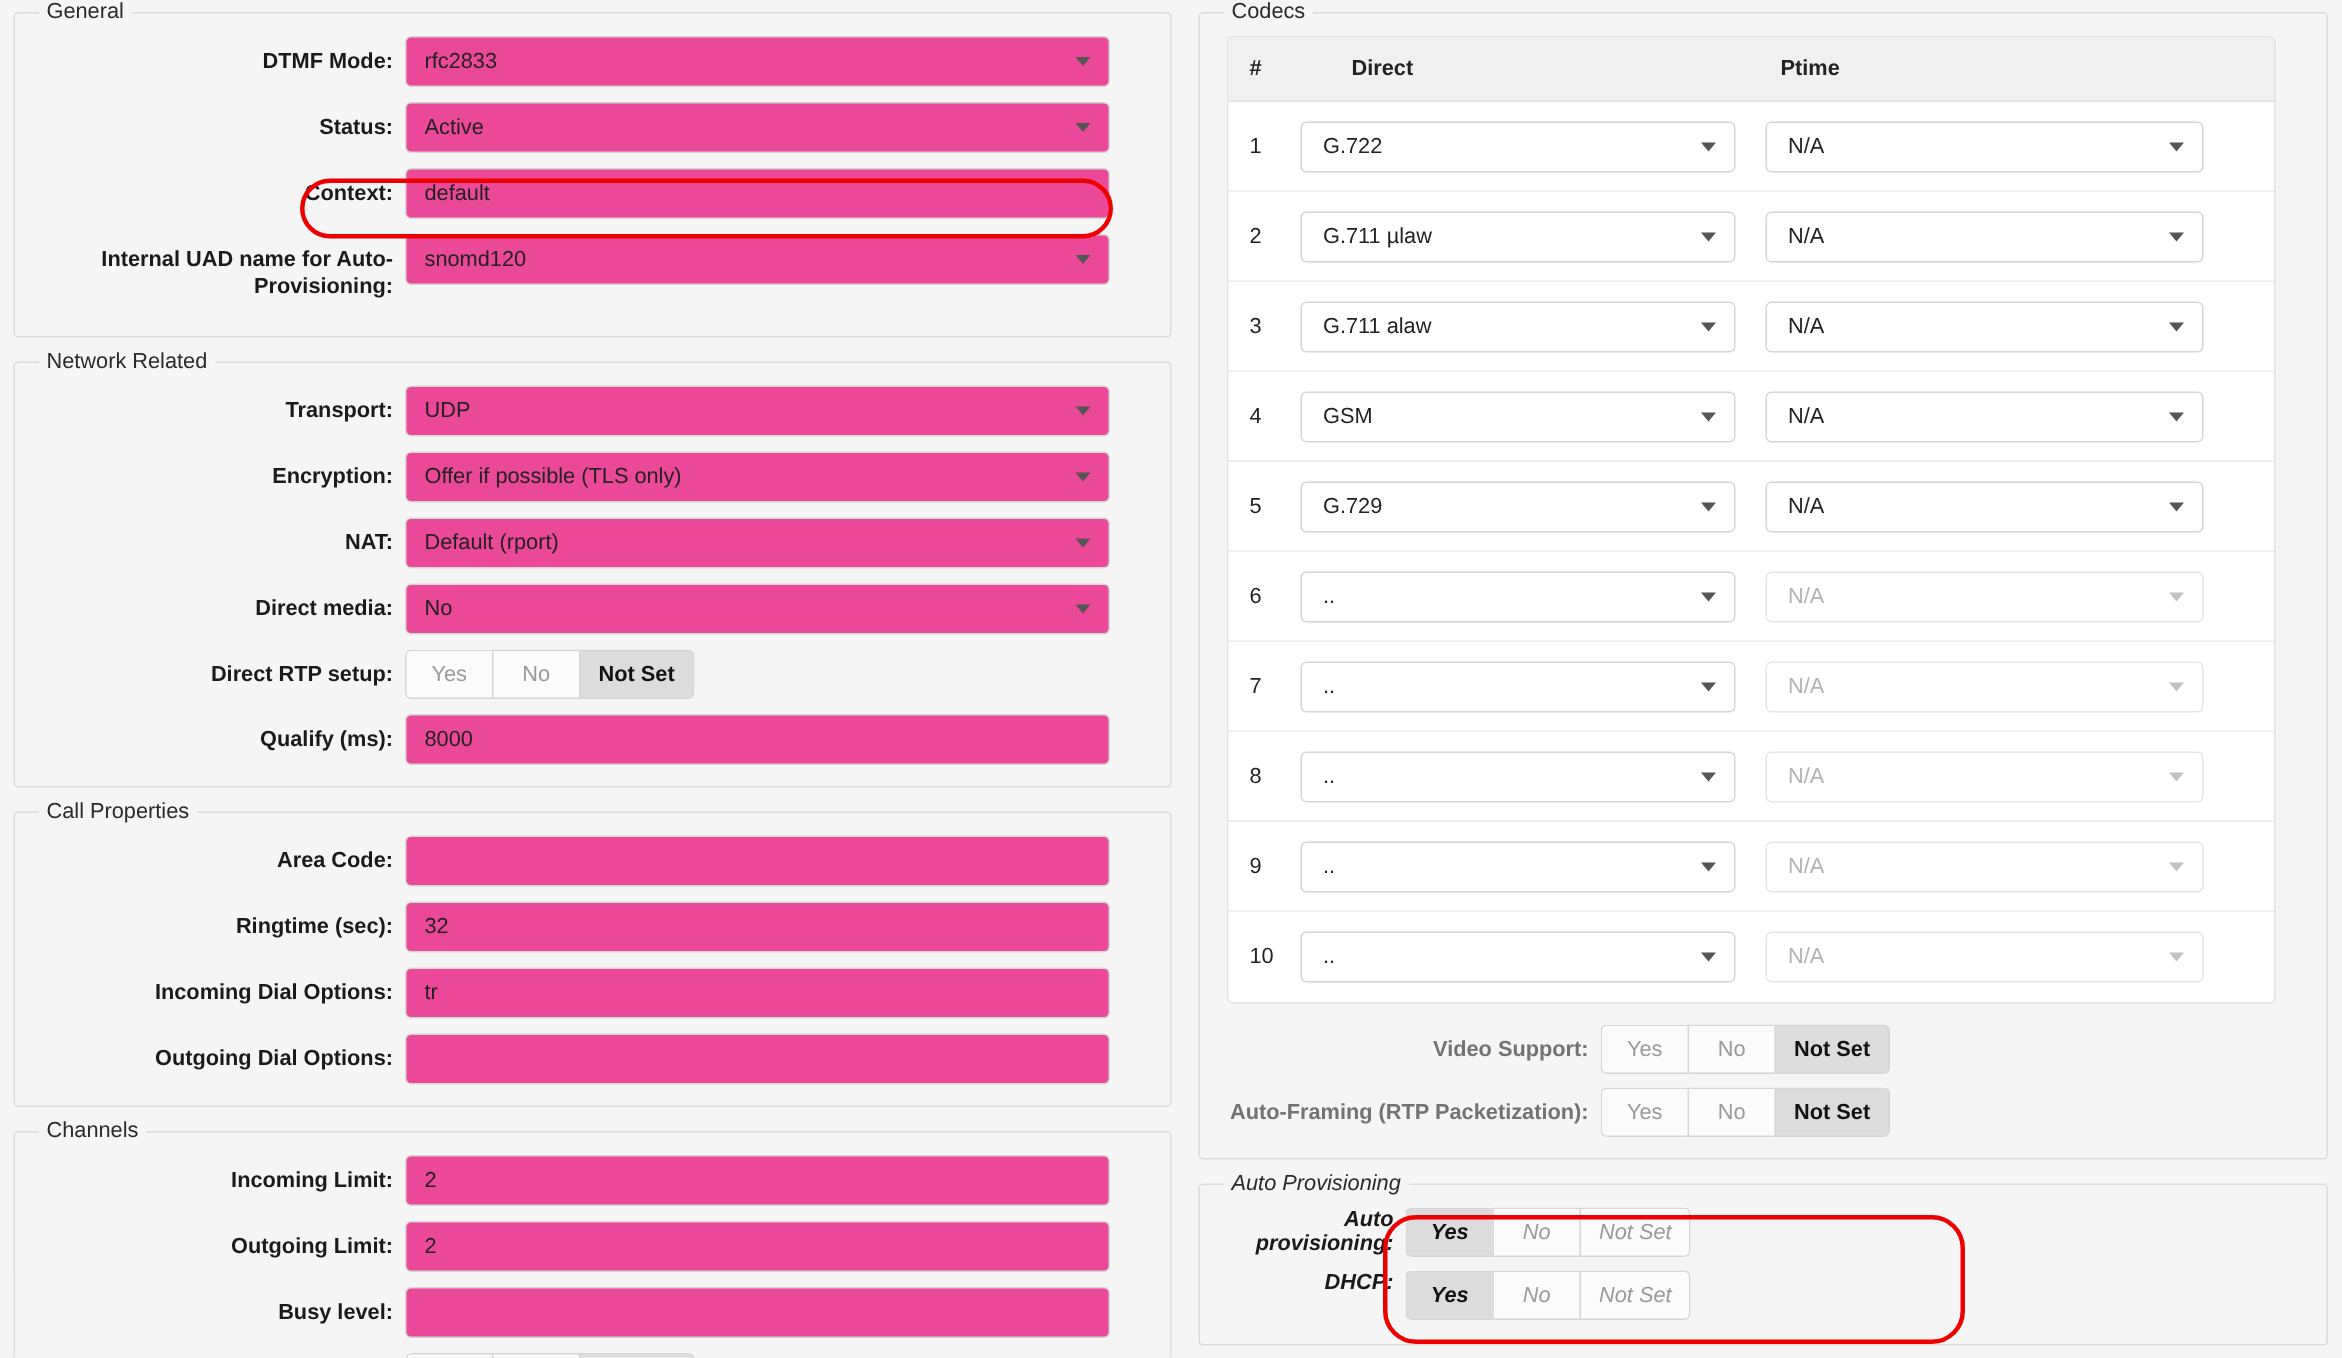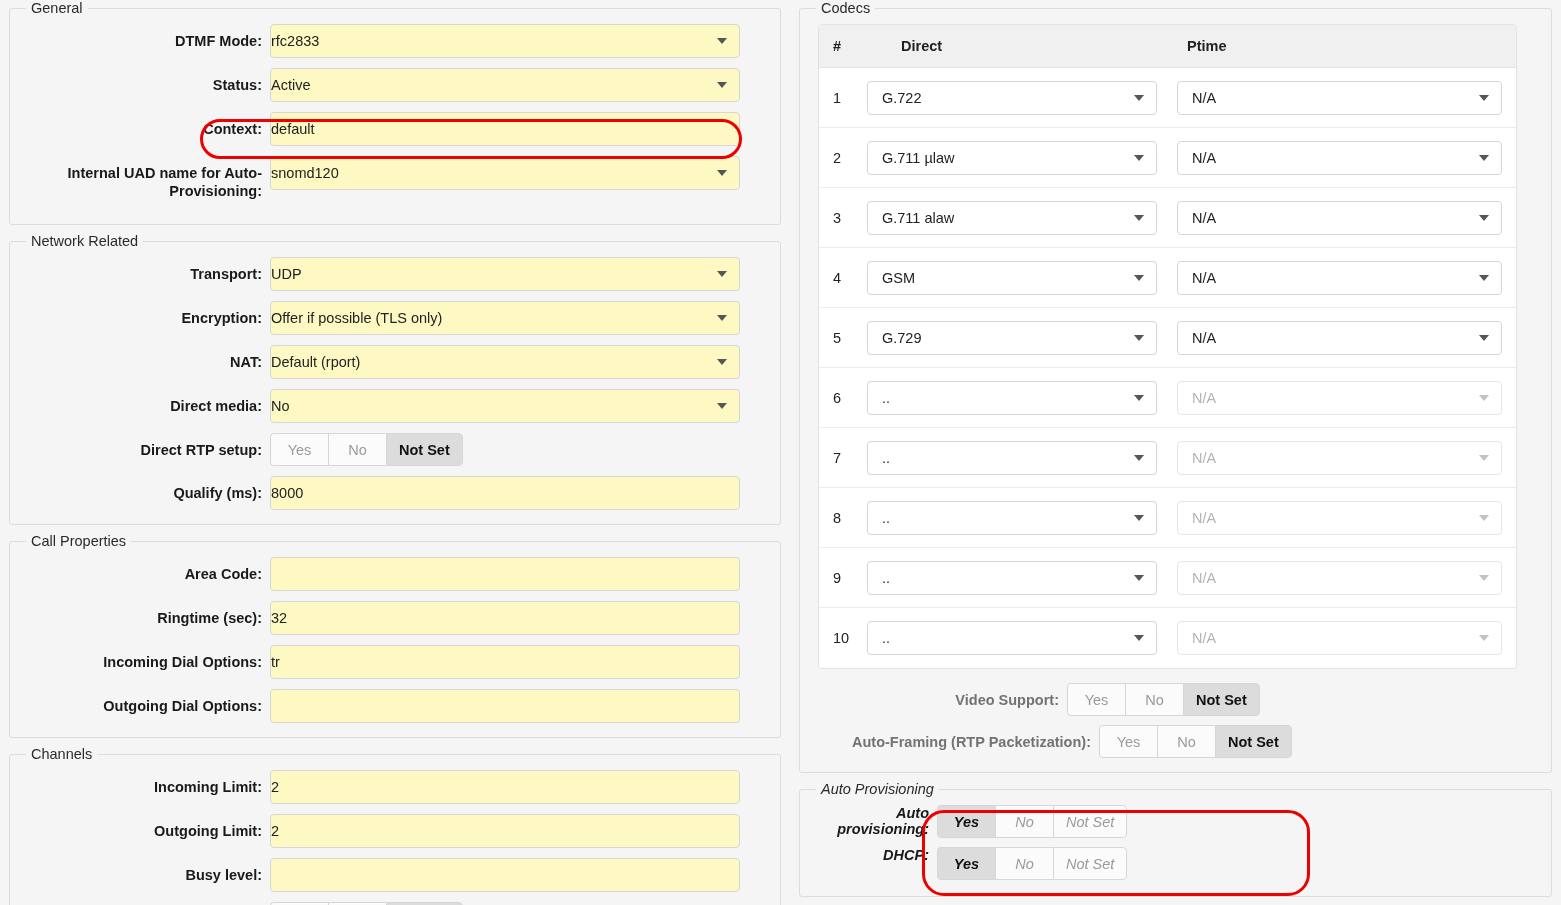--- a/index.html
+++ b/index.html
@@ -56,26 +56,26 @@
     line-height: 18px;
     padding-top: 8px;
     white-space: normal;
   }
 
   .ctrl { flex: 1; min-width: 0; }
 
   .field {
     position: relative;
     height: 34px;
-    background: #fef9c3;
+    background: #ec4899;
     border: 1px solid #d6d6d6;
     border-radius: 4px;
     display: flex;
     align-items: center;
-    padding: 0 0;
+    padding: 0 12px;
     font-size: 14.5px;
     color: #222;
     width: 470px;
   }
   .field.sel { padding-right: 30px; }
   .caret {
     position: absolute;
     right: 12px; top: 50%;
     transform: translateY(-50%);
     width: 0; height: 0;
@@ -146,21 +146,21 @@
     height: 34px;
     background: #fff;
     border: 1px solid #d6d6d6;
     border-radius: 4px;
     display: flex; align-items: center;
     padding: 0 30px 0 14px;
     font-size: 14.5px;
     color: #222;
     width: 290px;
   }
-  .mini.wide { width: 325px; }
+  .mini.wide { width: 292px; }
   .mini.disabled { color: #b3b3b3; border-color: #e6e6e6; background: #fff; }
   .mini.disabled .caret { border-top-color: #c2c2c2; }
 
   .tail-row {
     display: flex; align-items: center;
     margin-top: 14px;
     margin-bottom: 0;
   }
   .tail-lbl {
     width: 255px; min-width: 255px;
@@ -563,21 +563,21 @@
 
       <div class="tail-row">
         <div class="tail-lbl">Video Support:</div>
         <div class="btngrp">
           <div class="btn">Yes</div>
           <div class="btn">No</div>
           <div class="btn active">Not Set</div>
         </div>
       </div>
 
-      <div class="tail-row" style="margin-top:9px;margin-left:32px;">
+      <div class="tail-row" style="margin-top:9px;">
         <div class="tail-lbl">Auto-Framing (RTP Packetization):</div>
         <div class="btngrp">
           <div class="btn">Yes</div>
           <div class="btn">No</div>
           <div class="btn active">Not Set</div>
         </div>
       </div>
     </fieldset>
 
     <fieldset style="position:relative; padding-bottom:16px;font-style:italic;">

